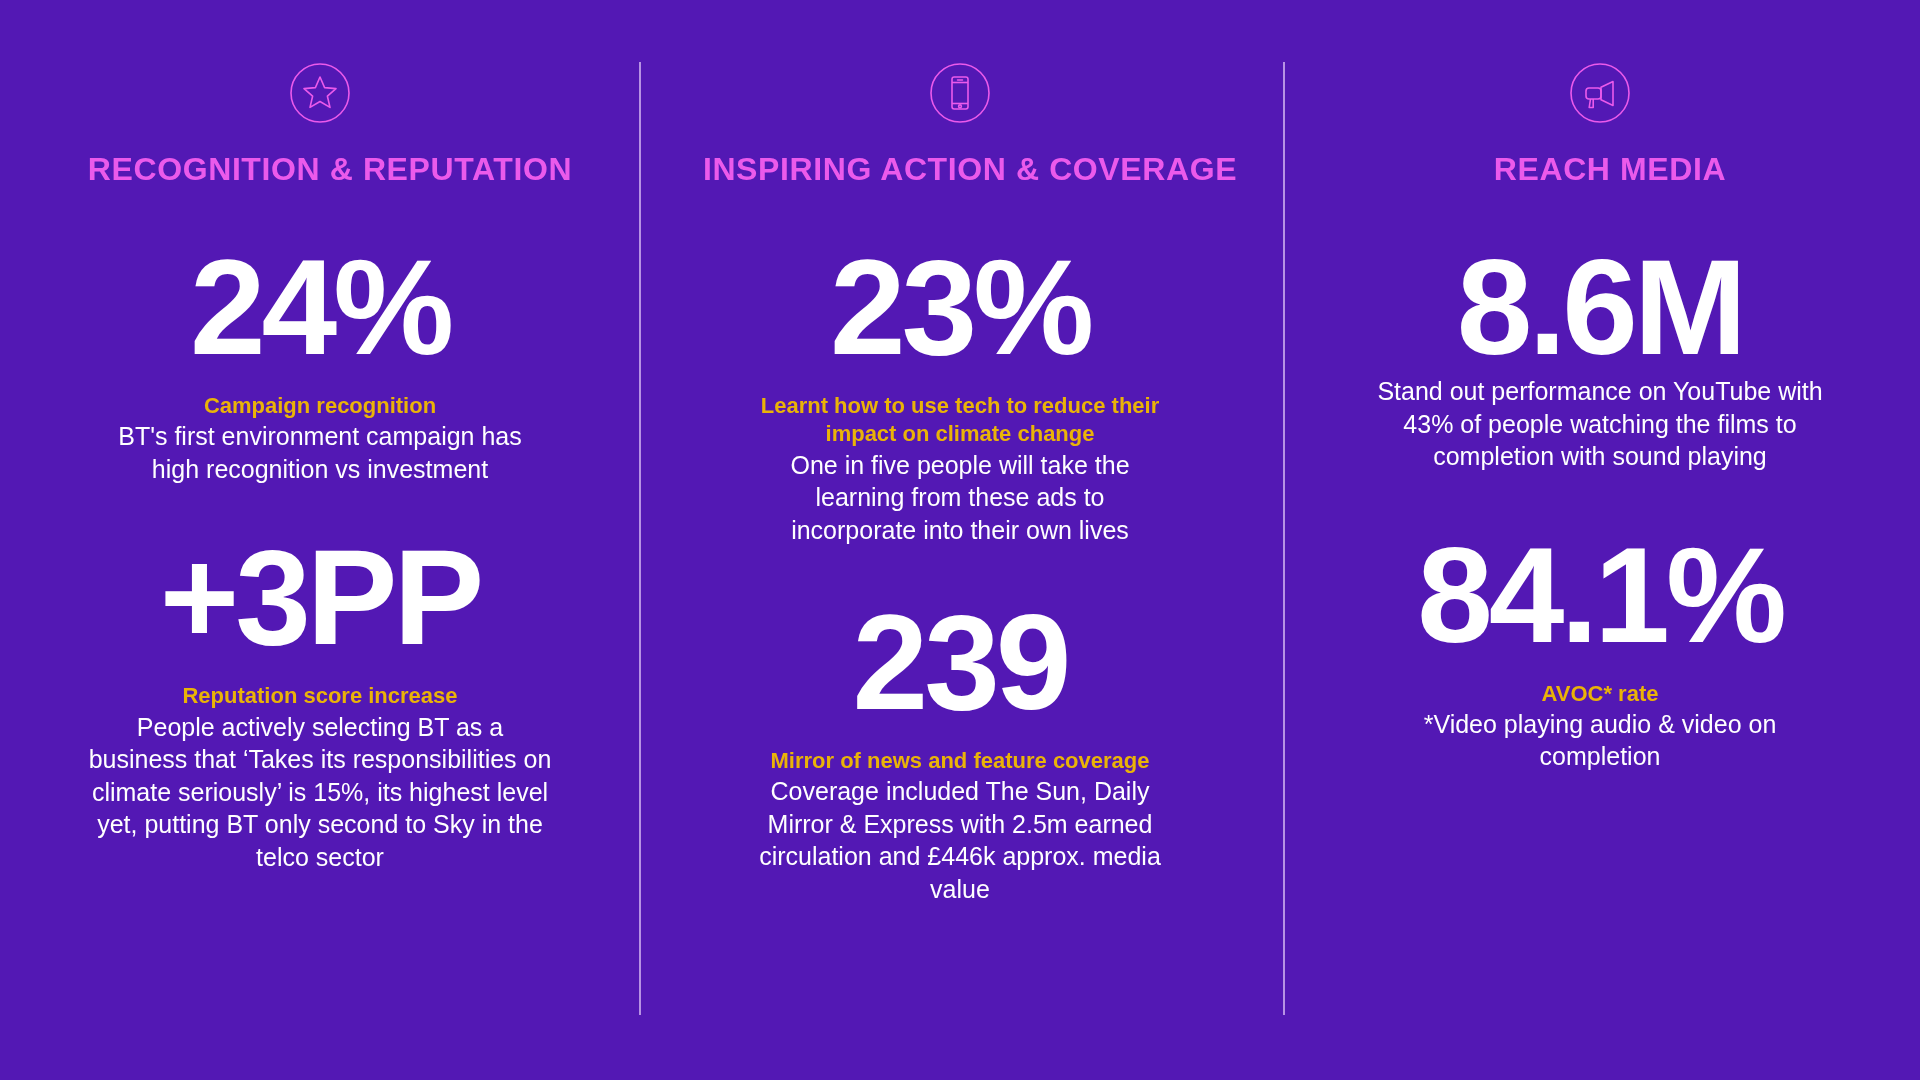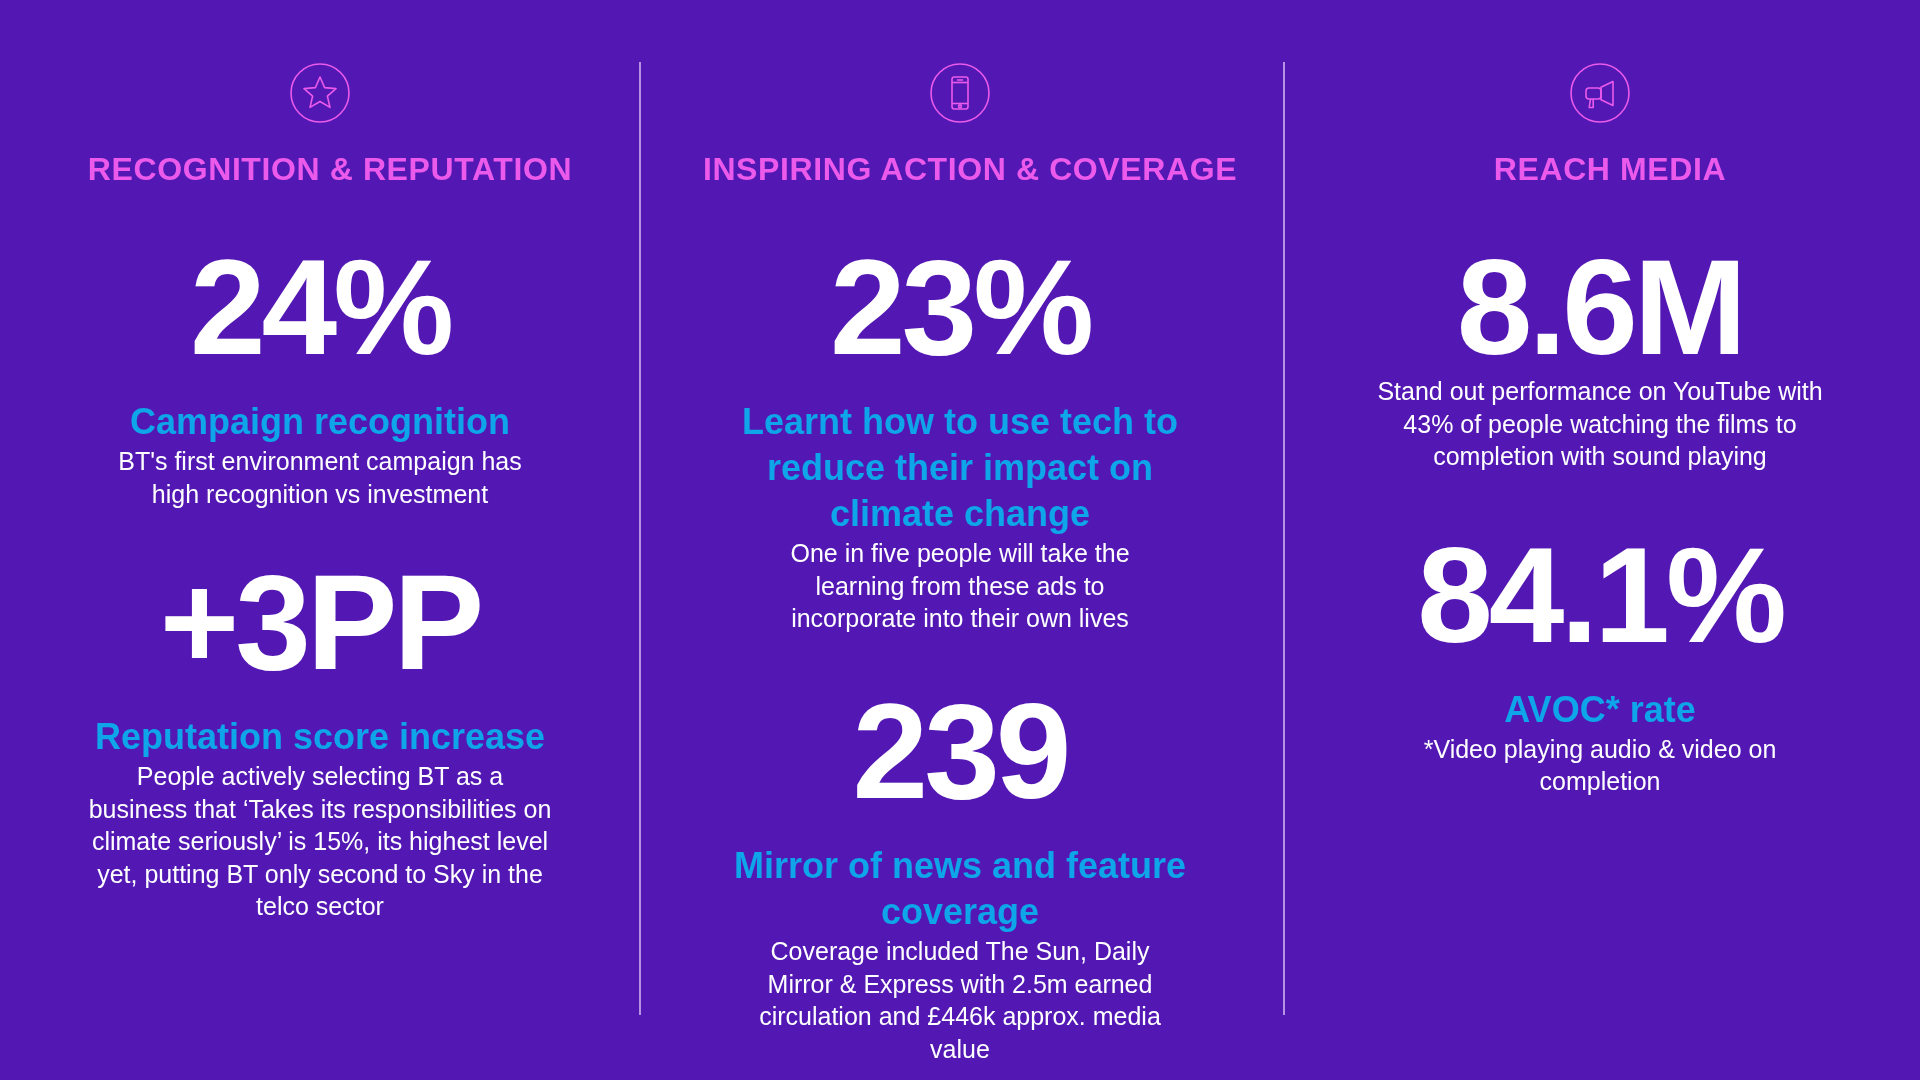--- a/index.html
+++ b/index.html
@@ -70,25 +70,25 @@
 
   .stat-number {
     color:#FFFFFF;
     font-weight:700;
     font-size:136px;
     line-height:1.0;
     letter-spacing:-4px;
     white-space:nowrap;
   }
   .stat-label {
-    color:#0ea5e9;
+    color:#eab308;
     font-weight:700;
-    font-size:36px;
+    font-size:22px;
     line-height:1.28;
-    margin-top:24px;
+    margin-top:17px;
     max-width:480px;
   }
   .stat-desc {
     color:#FFFFFF;
     font-weight:400;
     font-size:25px;
     line-height:1.3;
     max-width:470px;
   }
 

